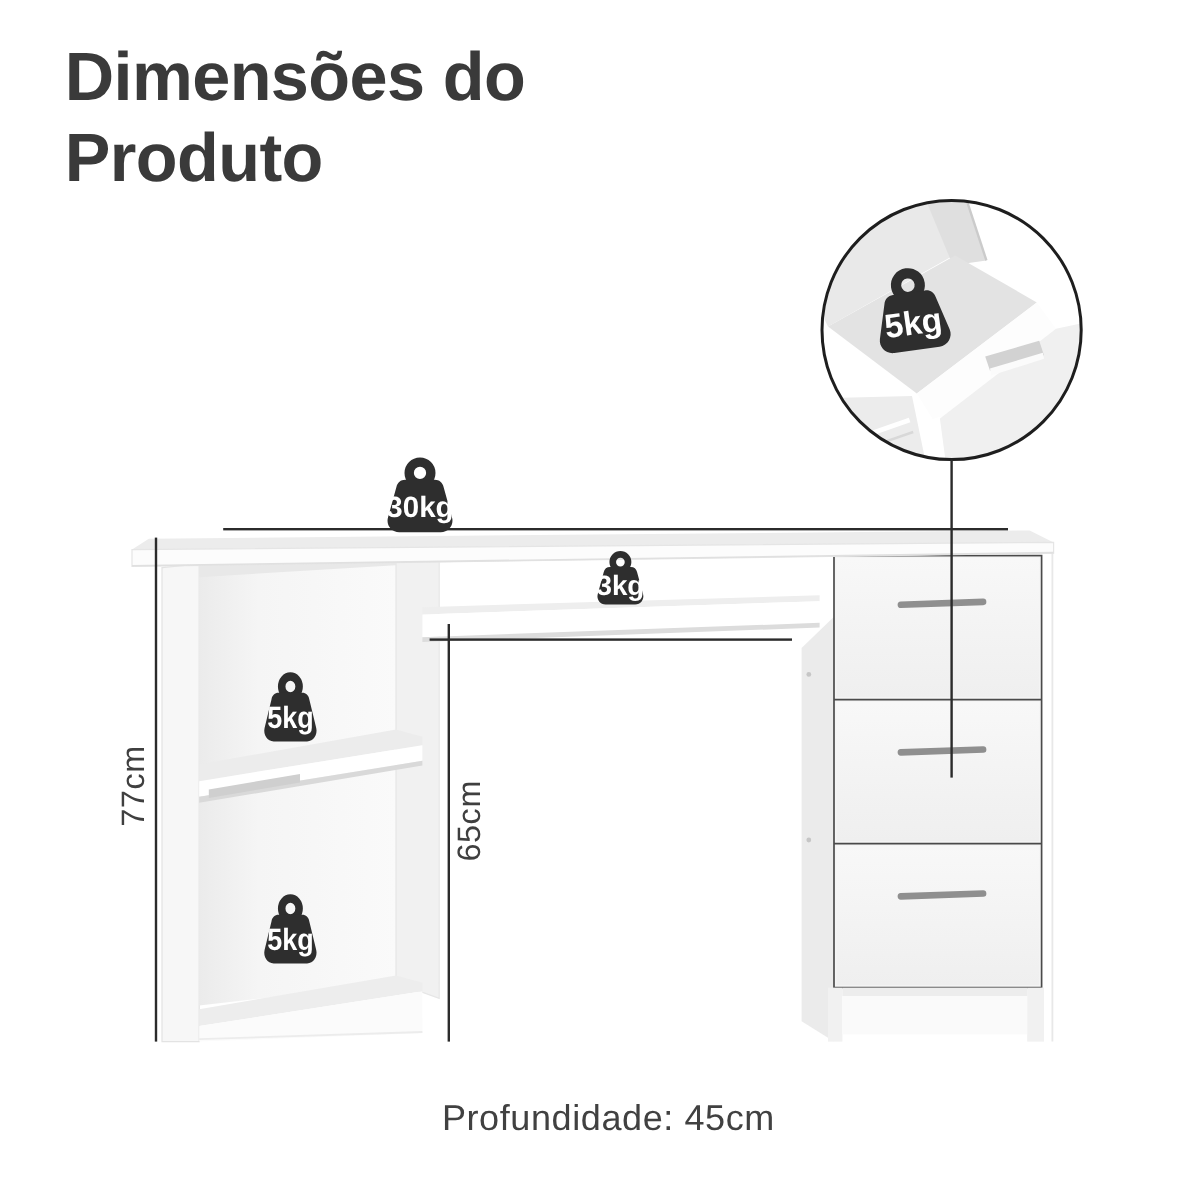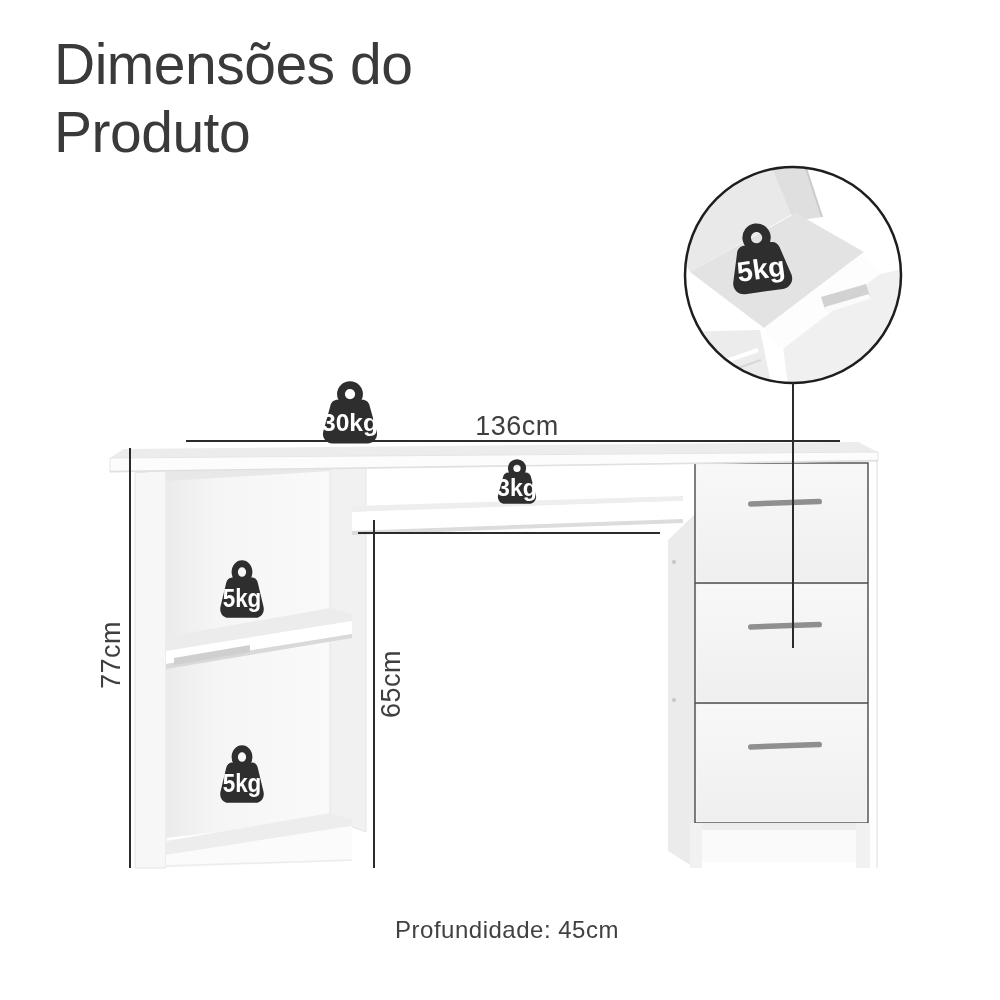--- a/index.html
+++ b/index.html
@@ -2,32 +2,32 @@
 <html><head>
 <meta charset="utf-8">
 <style>
   html,body { margin:0; padding:0; background:#ffffff; }
   .stage {
     position:relative; width:1000px; height:1000px; background:#ffffff;
     overflow:hidden; font-family:"Liberation Sans", sans-serif;
   }
   .title {
     position:absolute; left:54px; top:30px; width:460px;
-    font-size:57px; font-weight:400; color:#3a3a3a; line-height:1.2;
+    font-size:57px; font-weight:700; color:#3a3a3a; line-height:1.2;
     letter-spacing:-0.5px;
   }
   .dim-label {
     position:absolute; font-size:27px; color:#3f3f3f; line-height:1;
     text-align:center; letter-spacing:0.5px; white-space:nowrap;
   }
   .vert { transform:rotate(-90deg); }
   .dim-line { position:absolute; background:#2b2b2b; }
   .depth-label {
     position:absolute; left:250px; top:916px; width:514px; text-align:center;
-    font-size:24px; color:#414141; letter-spacing:0.5px;
+    font-size:30px; color:#414141; letter-spacing:0.5px;
   }
   svg.desk { position:absolute; left:0; top:0; }
   svg.weight { position:absolute; overflow:visible; }
   svg text {
     font-family:"Liberation Sans", sans-serif; font-weight:700; fill:#ffffff;
     text-anchor:middle;
   }
 </style>
 </head>
 <body>
@@ -154,20 +154,19 @@
     <path d="M35 23 H65 C69.6 23 72.9 25.8 73.9 30.2 L82.6 61.8 C84.6 69.3 78.9 76.5 71.1 76.5 H28.9 C21.1 76.5 15.4 69.3 17.4 61.8 L26.1 30.2 C27.1 25.8 30.4 23 35 23 Z" fill="#2e2e2e"></path>
     <text x="50" y="62" font-size="34">5kg</text>
   </svg>
 
   <svg class="weight" style="left:209px; top:745px; width:66px; height:62px" viewBox="0 0 100 82" preserveAspectRatio="none">
     <circle cx="50" cy="16" r="11" fill="none" stroke="#2e2e2e" stroke-width="9.5"></circle>
     <path d="M35 23 H65 C69.6 23 72.9 25.8 73.9 30.2 L82.6 61.8 C84.6 69.3 78.9 76.5 71.1 76.5 H28.9 C21.1 76.5 15.4 69.3 17.4 61.8 L26.1 30.2 C27.1 25.8 30.4 23 35 23 Z" fill="#2e2e2e"></path>
     <text x="50" y="62" font-size="34">5kg</text>
   </svg>
 
-  <div class="dim-label" style="left:437px; top:413px; width:160px">136cm</div>
   <div class="dim-label vert" style="left:52px; top:641px; width:120px; height:28px">77cm</div>
   <div class="dim-label vert" style="left:332px; top:670px; width:120px; height:28px">65cm</div>
 
   <div class="title">Dimensões do Produto</div>
   <div class="depth-label">Profundidade: 45cm</div>
 
 </div>
 
 </body></html>

